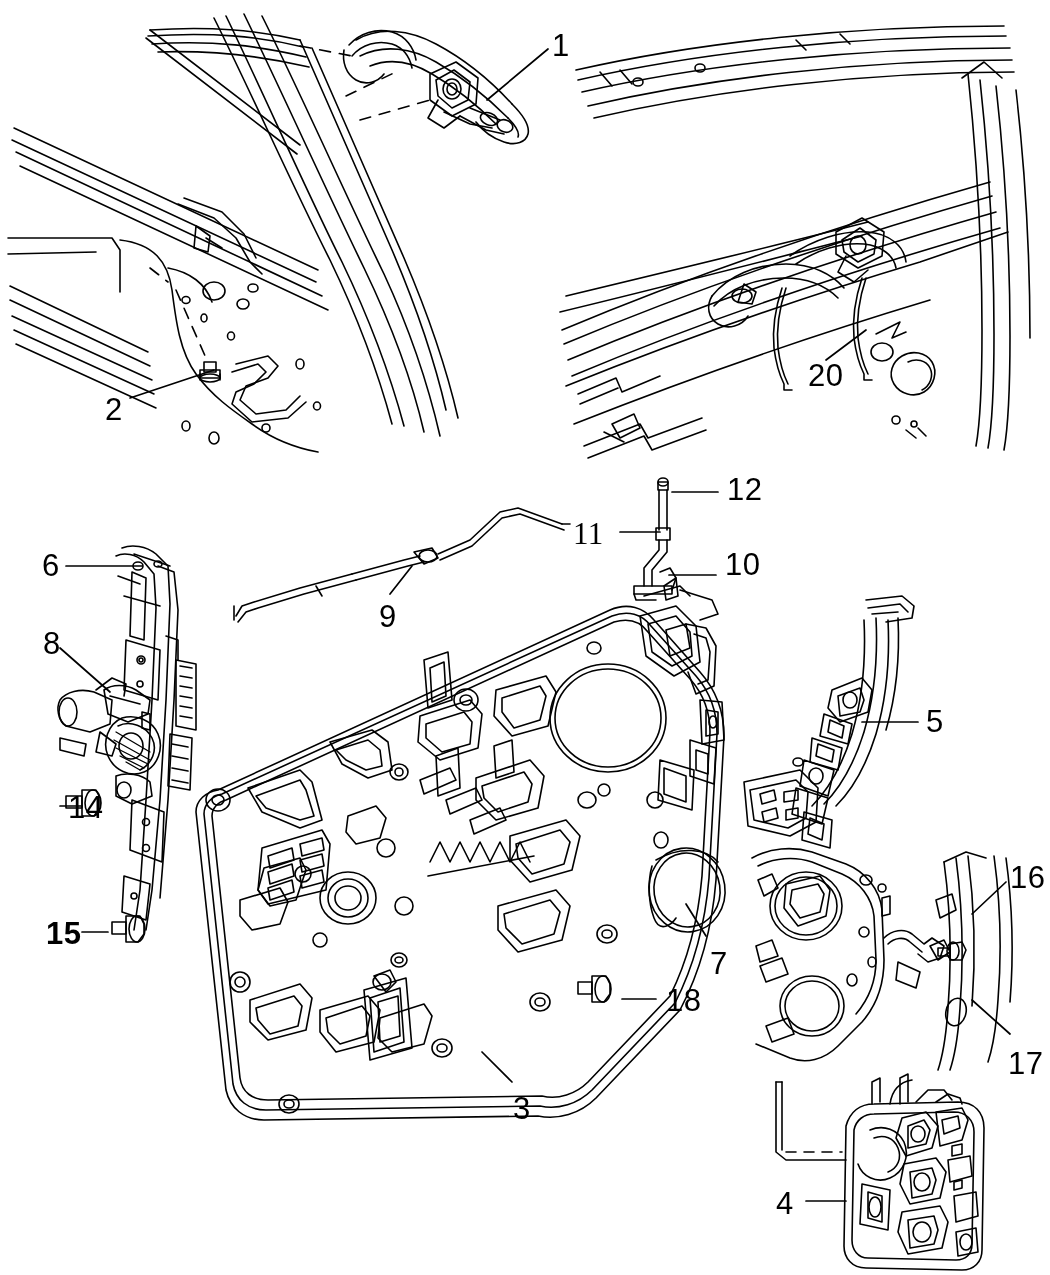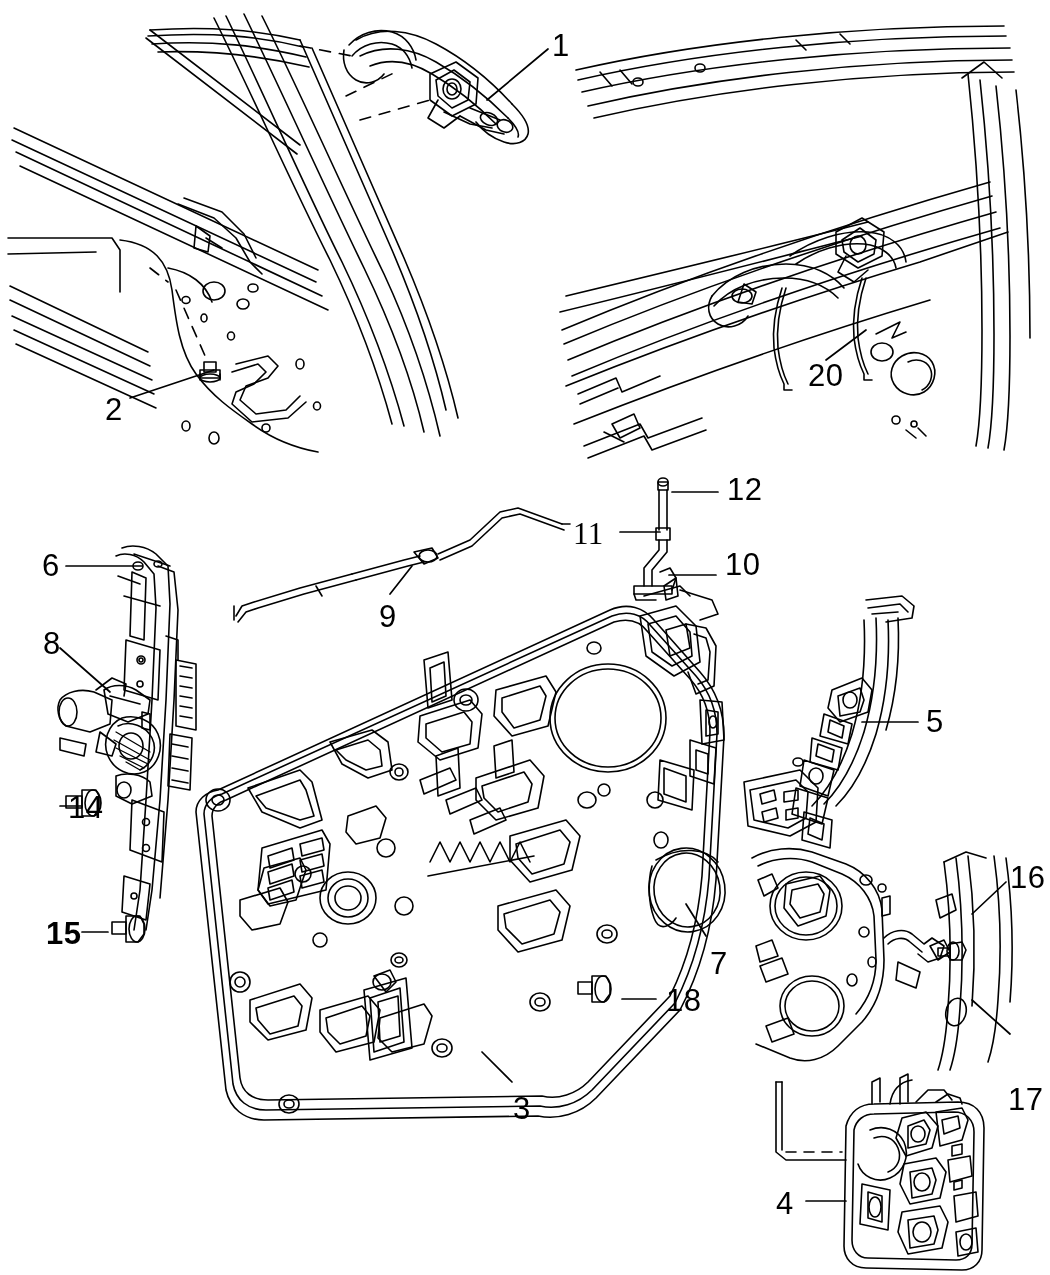--- a/index.html
+++ b/index.html
@@ -597,19 +597,19 @@
       <div class="callout" style="left: 573px; top: 518px; font-family: Liberation Serif, serif;">11</div>
       <div class="callout" style="left: 725px; top: 549px;">10</div>
       <div class="callout" style="left: 379px; top: 601px;">9</div>
       <div class="callout" style="left: 42px; top: 550px;">6</div>
       <div class="callout" style="left: 43px; top: 628px;">8</div>
       <div class="callout" style="left: 926px; top: 706px;">5</div>
       <div class="callout" style="left: 32px; top: 792px; margin-left: 36px;">14</div>
       <div class="callout" style="left: 710px; top: 948px;">7</div>
       <div class="callout" style="left: 1010px; top: 862px;">16</div>
       <div class="callout" style="left: 46px; top: 918px; font-weight: bold;">15</div>
-      <div class="callout" style="left: 1008px; top: 1048px; margin-top: 36px;">17</div>
+      <div class="callout" style="left: 1008px; top: 1048px;">17</div>
       <div class="callout" style="left: 666px; top: 985px; text-align: center;">18</div>
       <div class="callout" style="left: 513px; top: 1093px;">3</div>
       <div class="callout" style="left: 776px; top: 1188px;">4</div>
     </div>
 
 </div>
 
 </body></html>

